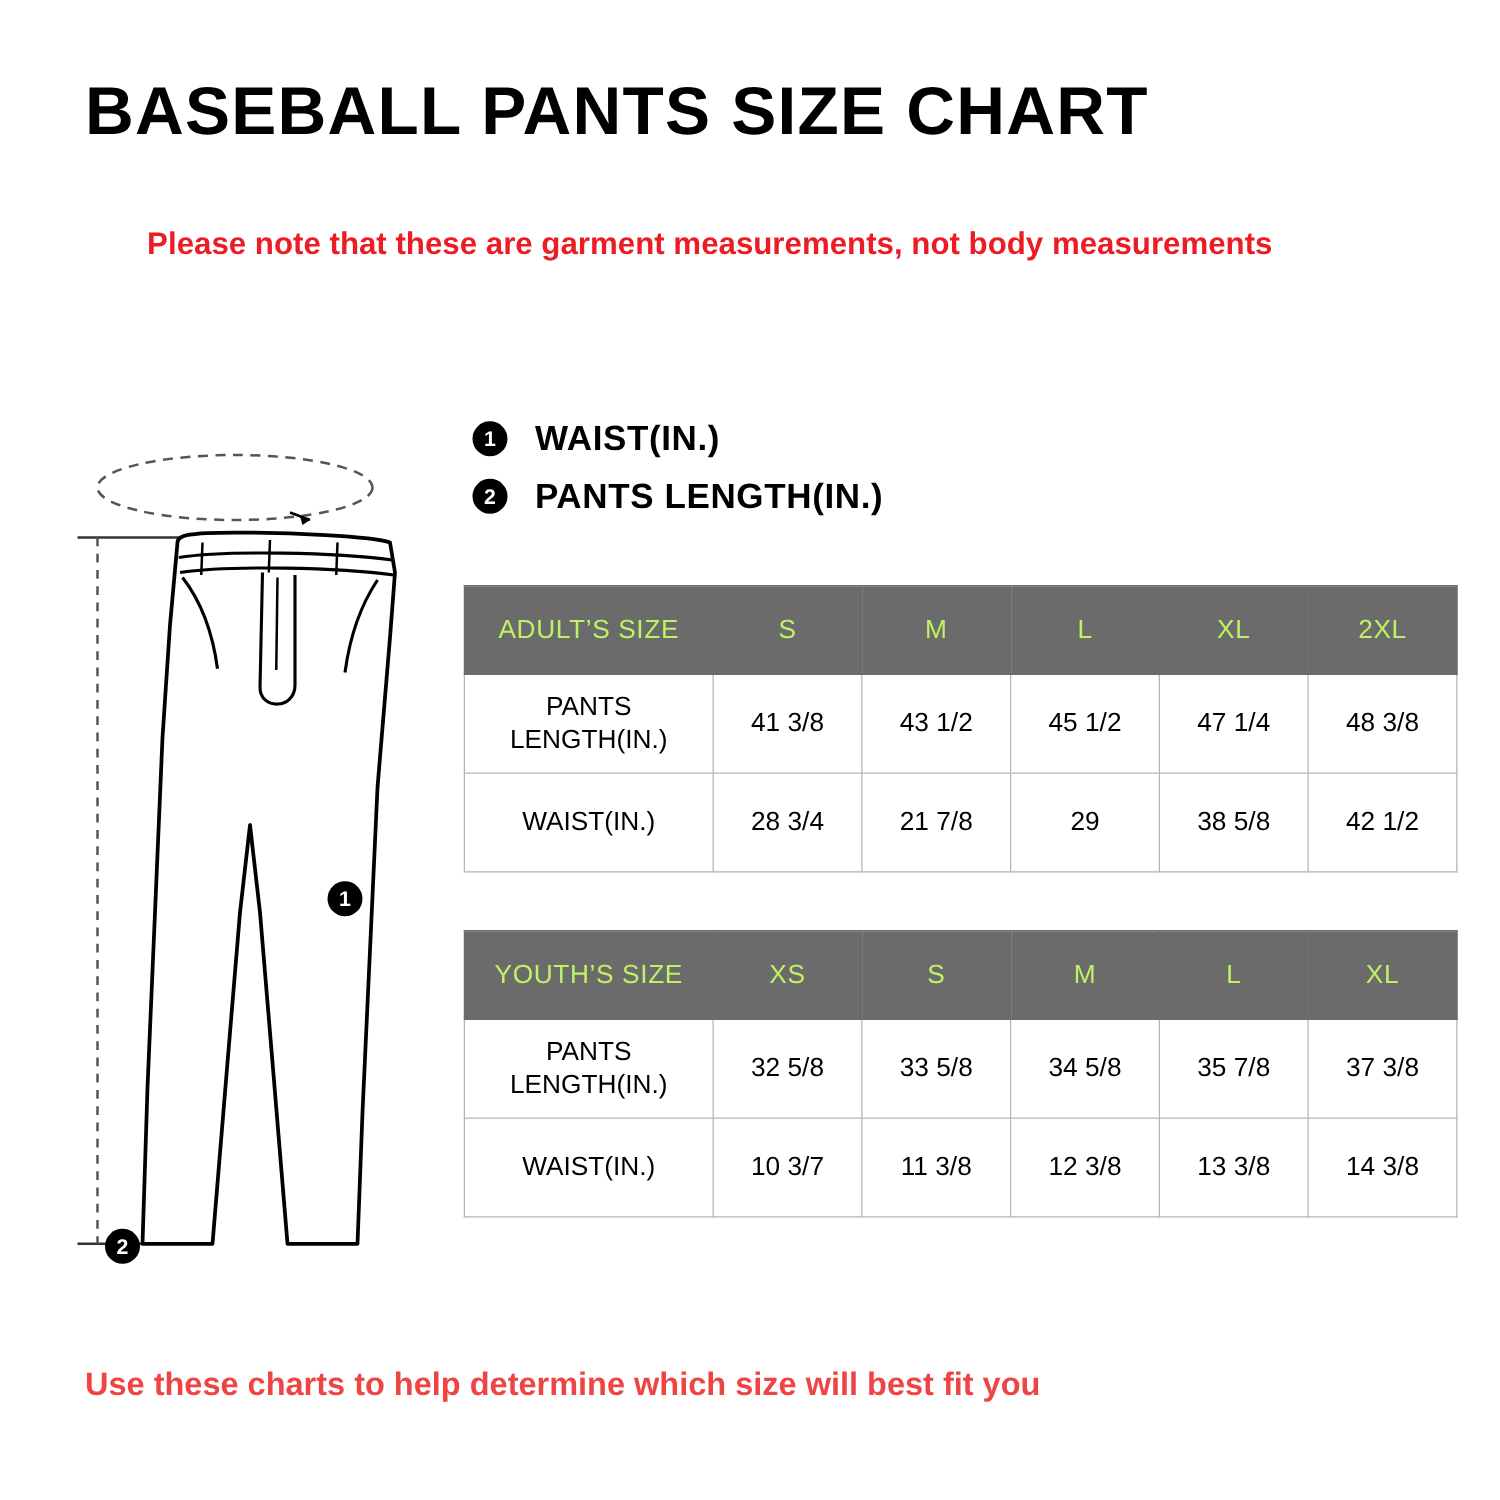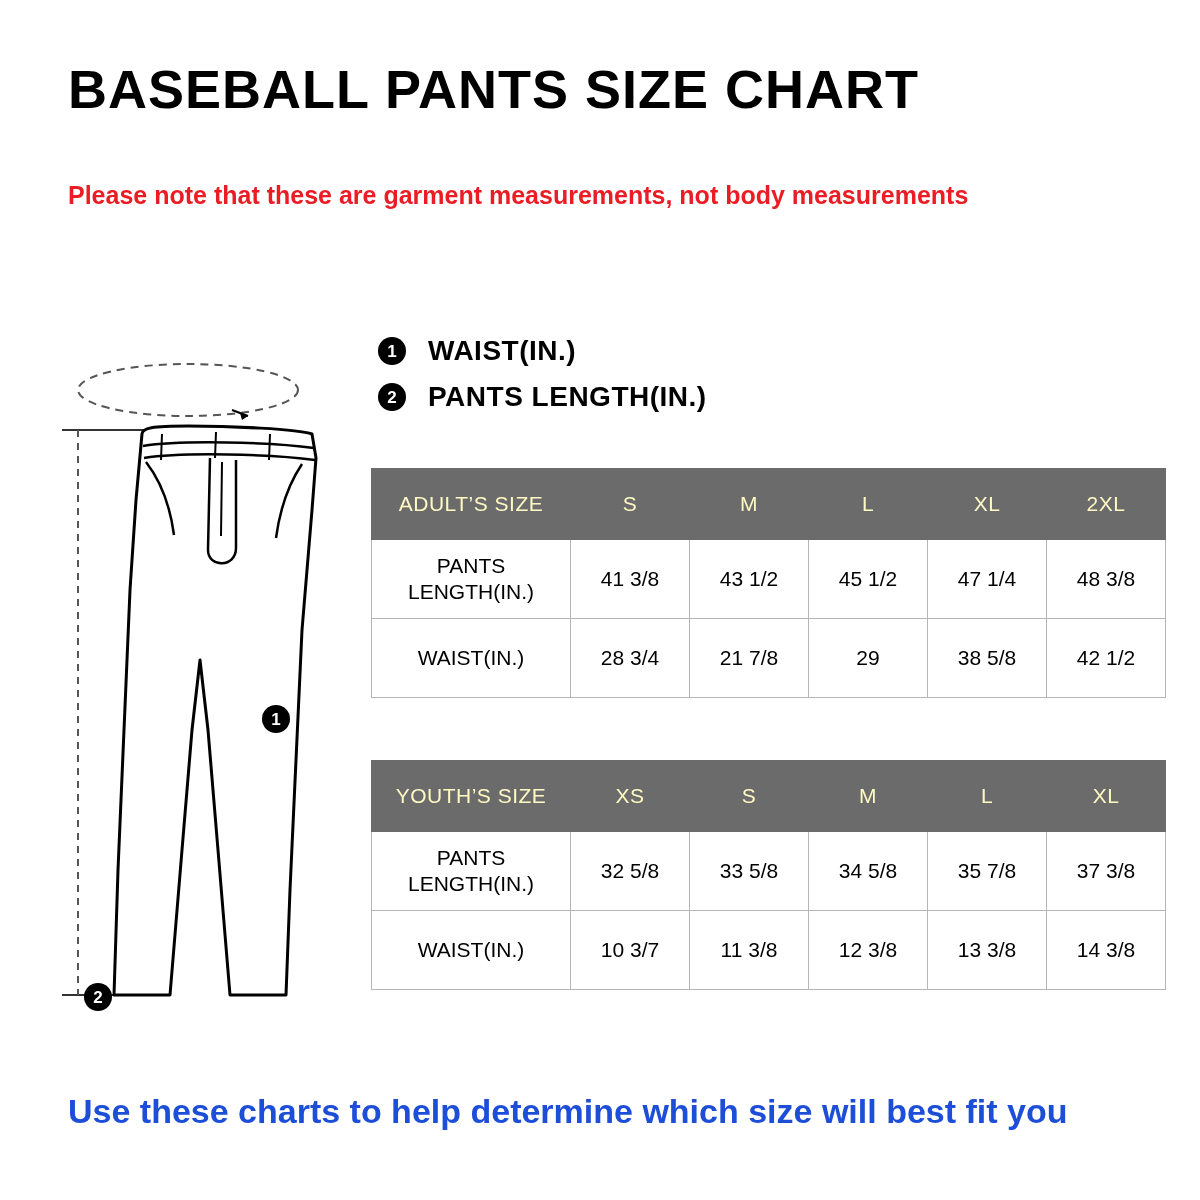--- a/index.html
+++ b/index.html
@@ -32,29 +32,30 @@
   }
   .note {
     position: absolute;
     left: 68px;
     top: 178px;
     width: 950px;
     font-size: 25px;
     font-weight: bold;
     line-height: 1.42;
     color: #ec1c24;
+    text-align: right;
   }
   .footer-note {
     position: absolute;
     left: 68px;
     top: 1092px;
     width: 1080px;
-    font-size: 34px;
-    font-weight: bold;
-    color: #1d4ed8;
+    font-size: 26px;
+    font-weight: bold;
+    color: #ef4444;
   }
 
   
   .legend {
     position: absolute;
     left: 378px;
     top: 335px;
   }
   .legend-row {
     display: flex;
@@ -82,32 +83,32 @@
     letter-spacing: 0.5px;
   }
 
   
   .size-table {
     position: absolute;
     border-collapse: collapse;
     table-layout: fixed;
   }
   #adult-table { left: 371px; top: 468px; width: 789px; }
-  #youth-table { left: 371px; top: 760px; width: 789px; }
+  #youth-table { left: 371px; top: 744px; width: 789px; }
   .size-table th, .size-table td {
     border: 1px solid #b5b5b5;
     text-align: center;
     vertical-align: middle;
     font-size: 21px;
     color: #000;
     padding: 0;
   }
   .size-table thead th {
     background: #6b6b6b;
-    color: #fef9c3;
+    color: #bef264;
     border: 1px solid #6b6b6b;
     height: 70px;
     font-weight: normal;
     letter-spacing: 0.5px;
   }
   .size-table thead th.corner {
     font-size: 21px;
     line-height: 1.25;
   }
   .size-table tbody td {

